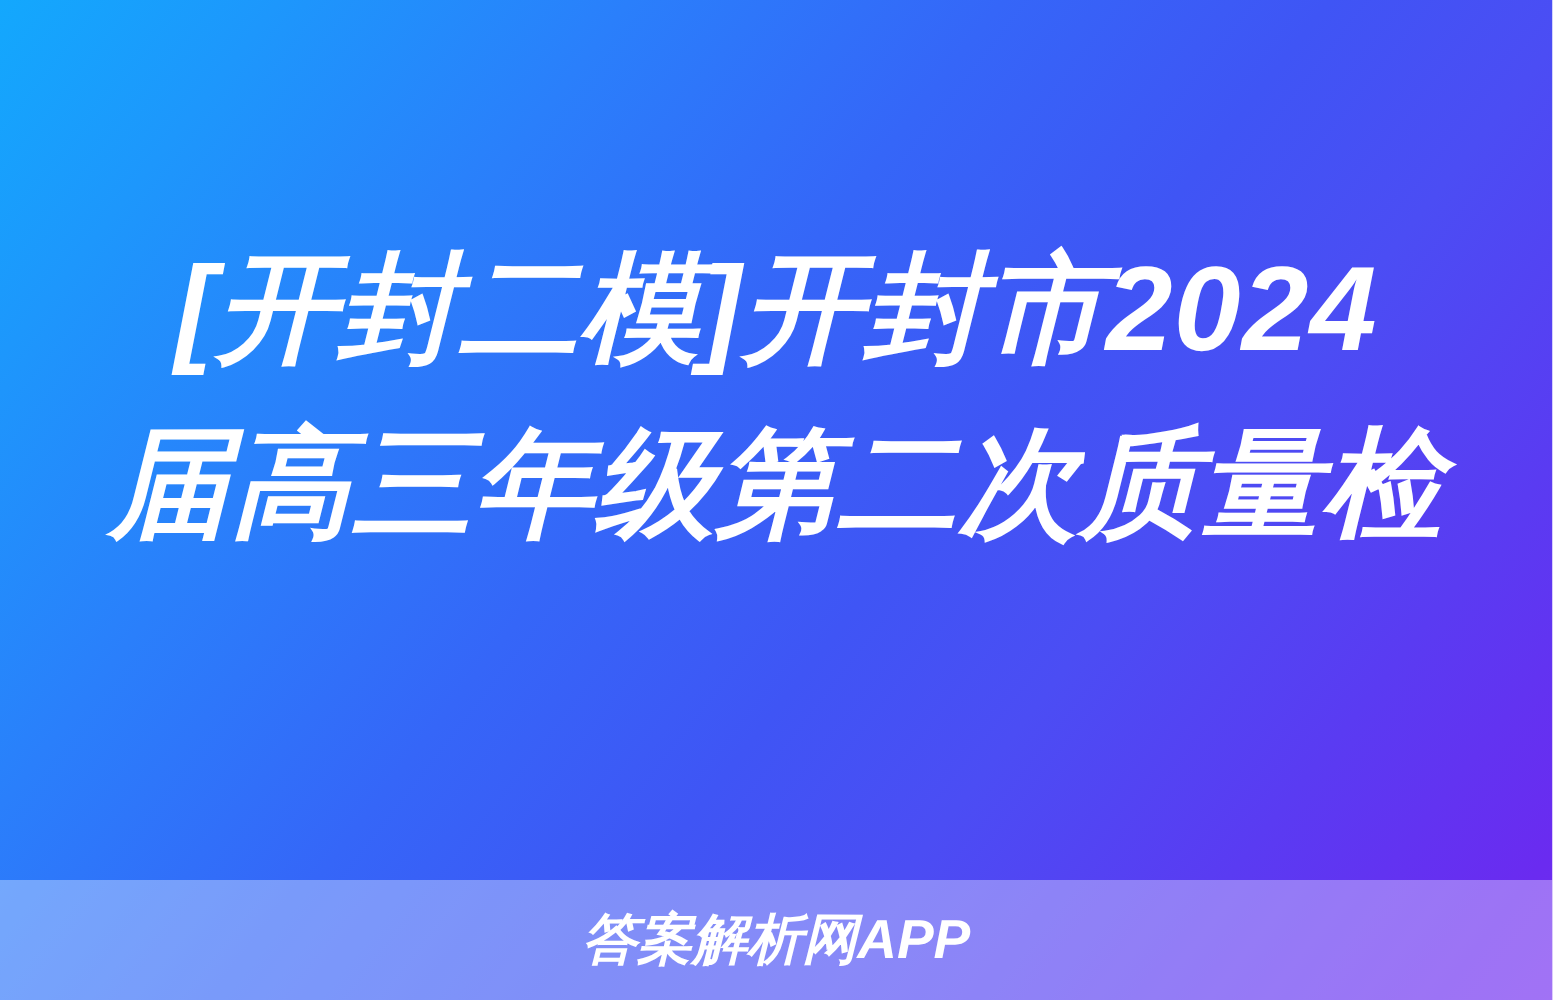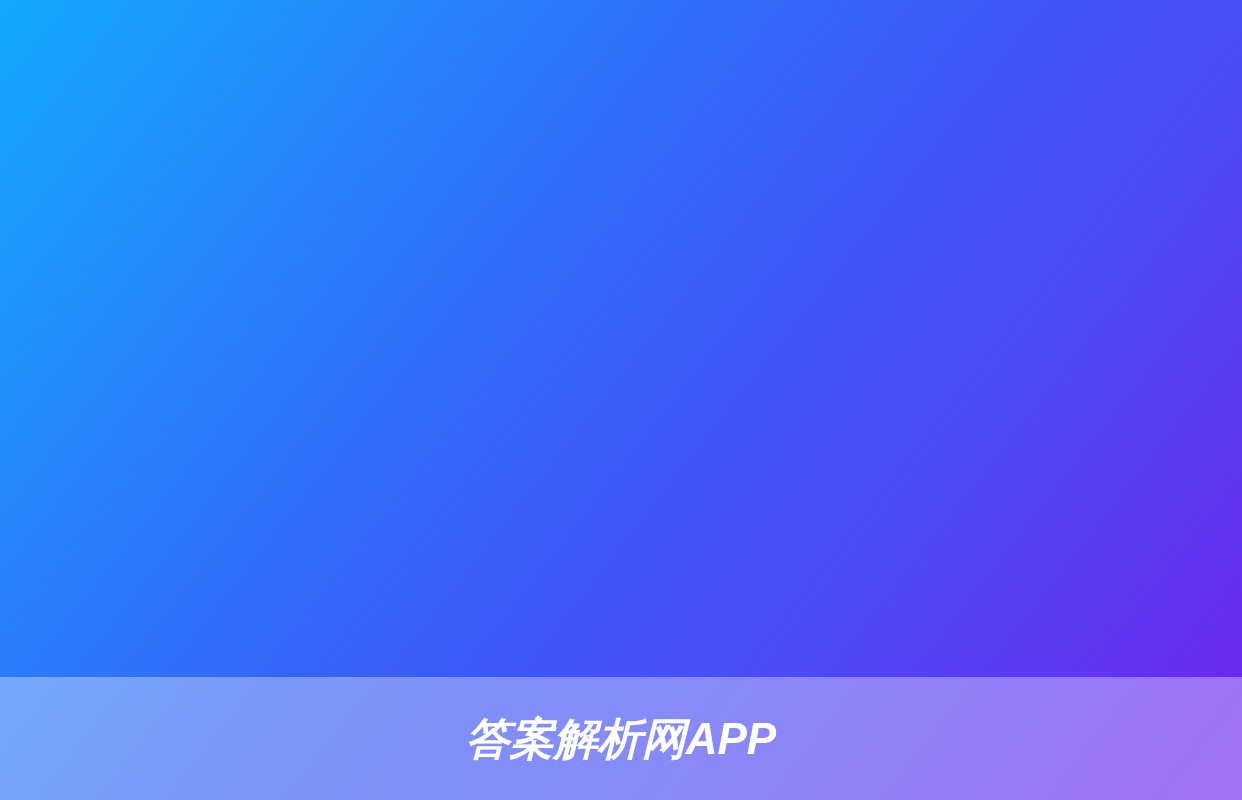--- a/index.html
+++ b/index.html
@@ -49,21 +49,21 @@
     white-space: nowrap;
     text-rendering: geometricPrecision;
   }
 
   
   .bottom-band {
     position: absolute;
     left: 0;
     right: 0;
     bottom: 0;
-    height: 123px;
+    height: 96px;
     background: rgba(255, 255, 255, 0.34);
   }
   .watermark {
     position: absolute;
     left: 0;
     right: 0;
     top: 50%;
     transform: translateY(-50%);
     text-align: center;
     color: #ffffff;
@@ -74,19 +74,21 @@
     letter-spacing: 0px;
     white-space: nowrap;
   }
 </style>
 </head>
 <body>
 
 <div id="card">
 
   <div class="title-block">
+    <span class="title-line">[开封二模]开封市2024</span>
+    <span class="title-line">届高三年级第二次质量检</span>
   </div>
 
   <div class="bottom-band">
     <div class="watermark">答案解析网APP</div>
   </div>
 
 </div>
 
 </body></html>

